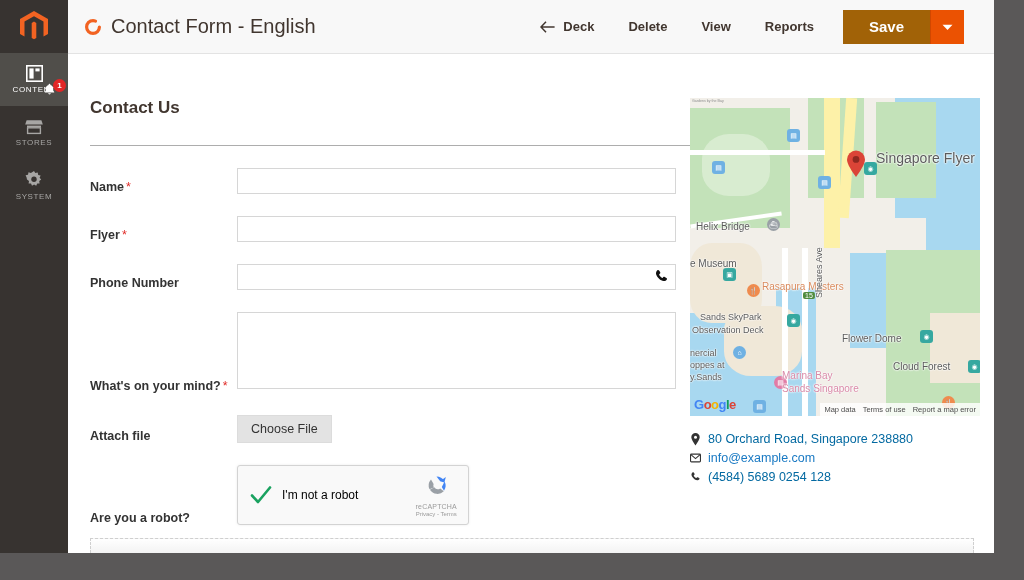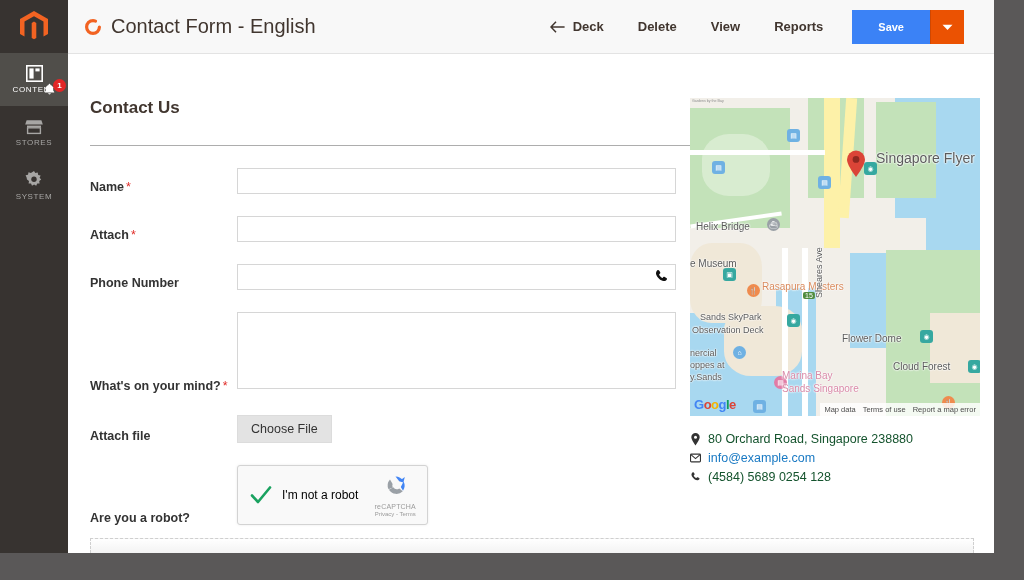--- a/index.html
+++ b/index.html
@@ -61,22 +61,22 @@
   .header-actions { margin-left: auto; display: flex; align-items: center; margin-right: 30px; }
   .hdr-btn {
     background: none; border: none; cursor: pointer;
     font-size: 13px; font-weight: bold; color: #41362f;
     padding: 0 17px; display: flex; align-items: center; gap: 8px;
     font-family: "Liberation Sans", sans-serif;
   }
   .back-arrow { line-height: 0; }
   .save-group { display: flex; height: 34px; margin-left: 12px; }
   .save-btn {
-    background: #3b82f6; border: none; color: #fff; cursor: pointer;
-    font-size: 11px; font-weight: bold; padding: 0 26px;
+    background: #a16207; border: none; color: #fff; cursor: pointer;
+    font-size: 15px; font-weight: bold; padding: 0 26px;
     font-family: "Liberation Sans", sans-serif;
   }
   .save-caret {
     background: #eb5202; border: none; border-left: 1px solid #d14700;
     color: #fff; cursor: pointer; width: 34px;
     display: flex; align-items: center; justify-content: center;
   }
 
   
   .content {
@@ -112,21 +112,21 @@
     font-family: "Liberation Sans", sans-serif;
   }
   .choose-file {
     background: #e3e3e3; border: 1px solid #dcdcdc; color: #333;
     font-size: 12.5px; padding: 6px 13px; cursor: pointer;
     font-family: "Liberation Sans", sans-serif;
   }
 
   
   .recaptcha {
-    width: 191px; height: 60px; background: #f9f9f9; border: 1px solid #d3d3d3;
+    width: 232px; height: 60px; background: #f9f9f9; border: 1px solid #d3d3d3;
     border-radius: 3px; display: flex; align-items: center; padding: 0 11px;
     box-shadow: 0 0 3px rgba(0,0,0,0.08);
   }
   .rc-check { line-height: 0; margin-right: 9px; }
   .rc-text {
     font-size: 12px; color: #000;
     font-family: "Liberation Sans", sans-serif;
   }
   .rc-brand {
     margin-left: auto; display: flex; flex-direction: column; align-items: center; gap: 1px;
@@ -178,21 +178,21 @@
   }
   .map-footer span { white-space: nowrap; }
   .map-tiny {
     position: absolute; left: 2px; top: 1px; font-size: 3.6px; color: #8d8d8d; white-space: nowrap;
   }
 
   .contact-info { margin-top: 16px; }
   .ci-row { display: flex; align-items: center; gap: 7px; margin-bottom: 5px; }
   .ci-icon { line-height: 0; color: #333; width: 11px; display:flex; justify-content:center; }
   .ci-text {
-    font-size: 12.5px; color: #14532d;
+    font-size: 12.5px; color: #0369a1;
     font-family: "Liberation Sans", sans-serif;
   }
   .ci-text.link { color: #1979c3; }
 
   
   .dropzone {
     position: absolute; left: 90px; top: 538px; width: 884px; height: 15px;
     border: 1px dashed #cfcfcf; border-bottom: none;
     background: linear-gradient(#ffffff, #f3f3f3);
   }
@@ -305,21 +305,21 @@
         <div class="field-label">
           <span>Name</span><span class="req">*</span>
         </div>
         <div class="field-control">
           <input class="txt-input" type="text" value="" style="">
         </div>
       </div>
 
       <div class="field-row">
         <div class="field-label">
-          <span>Attach</span><span class="req">*</span>
+          <span>Flyer</span><span class="req">*</span>
         </div>
         <div class="field-control">
           <input class="txt-input" type="text" value="" style="">
         </div>
       </div>
 
       <div class="field-row">
         <div class="field-label">
           <span>Phone Number</span>
         </div>

